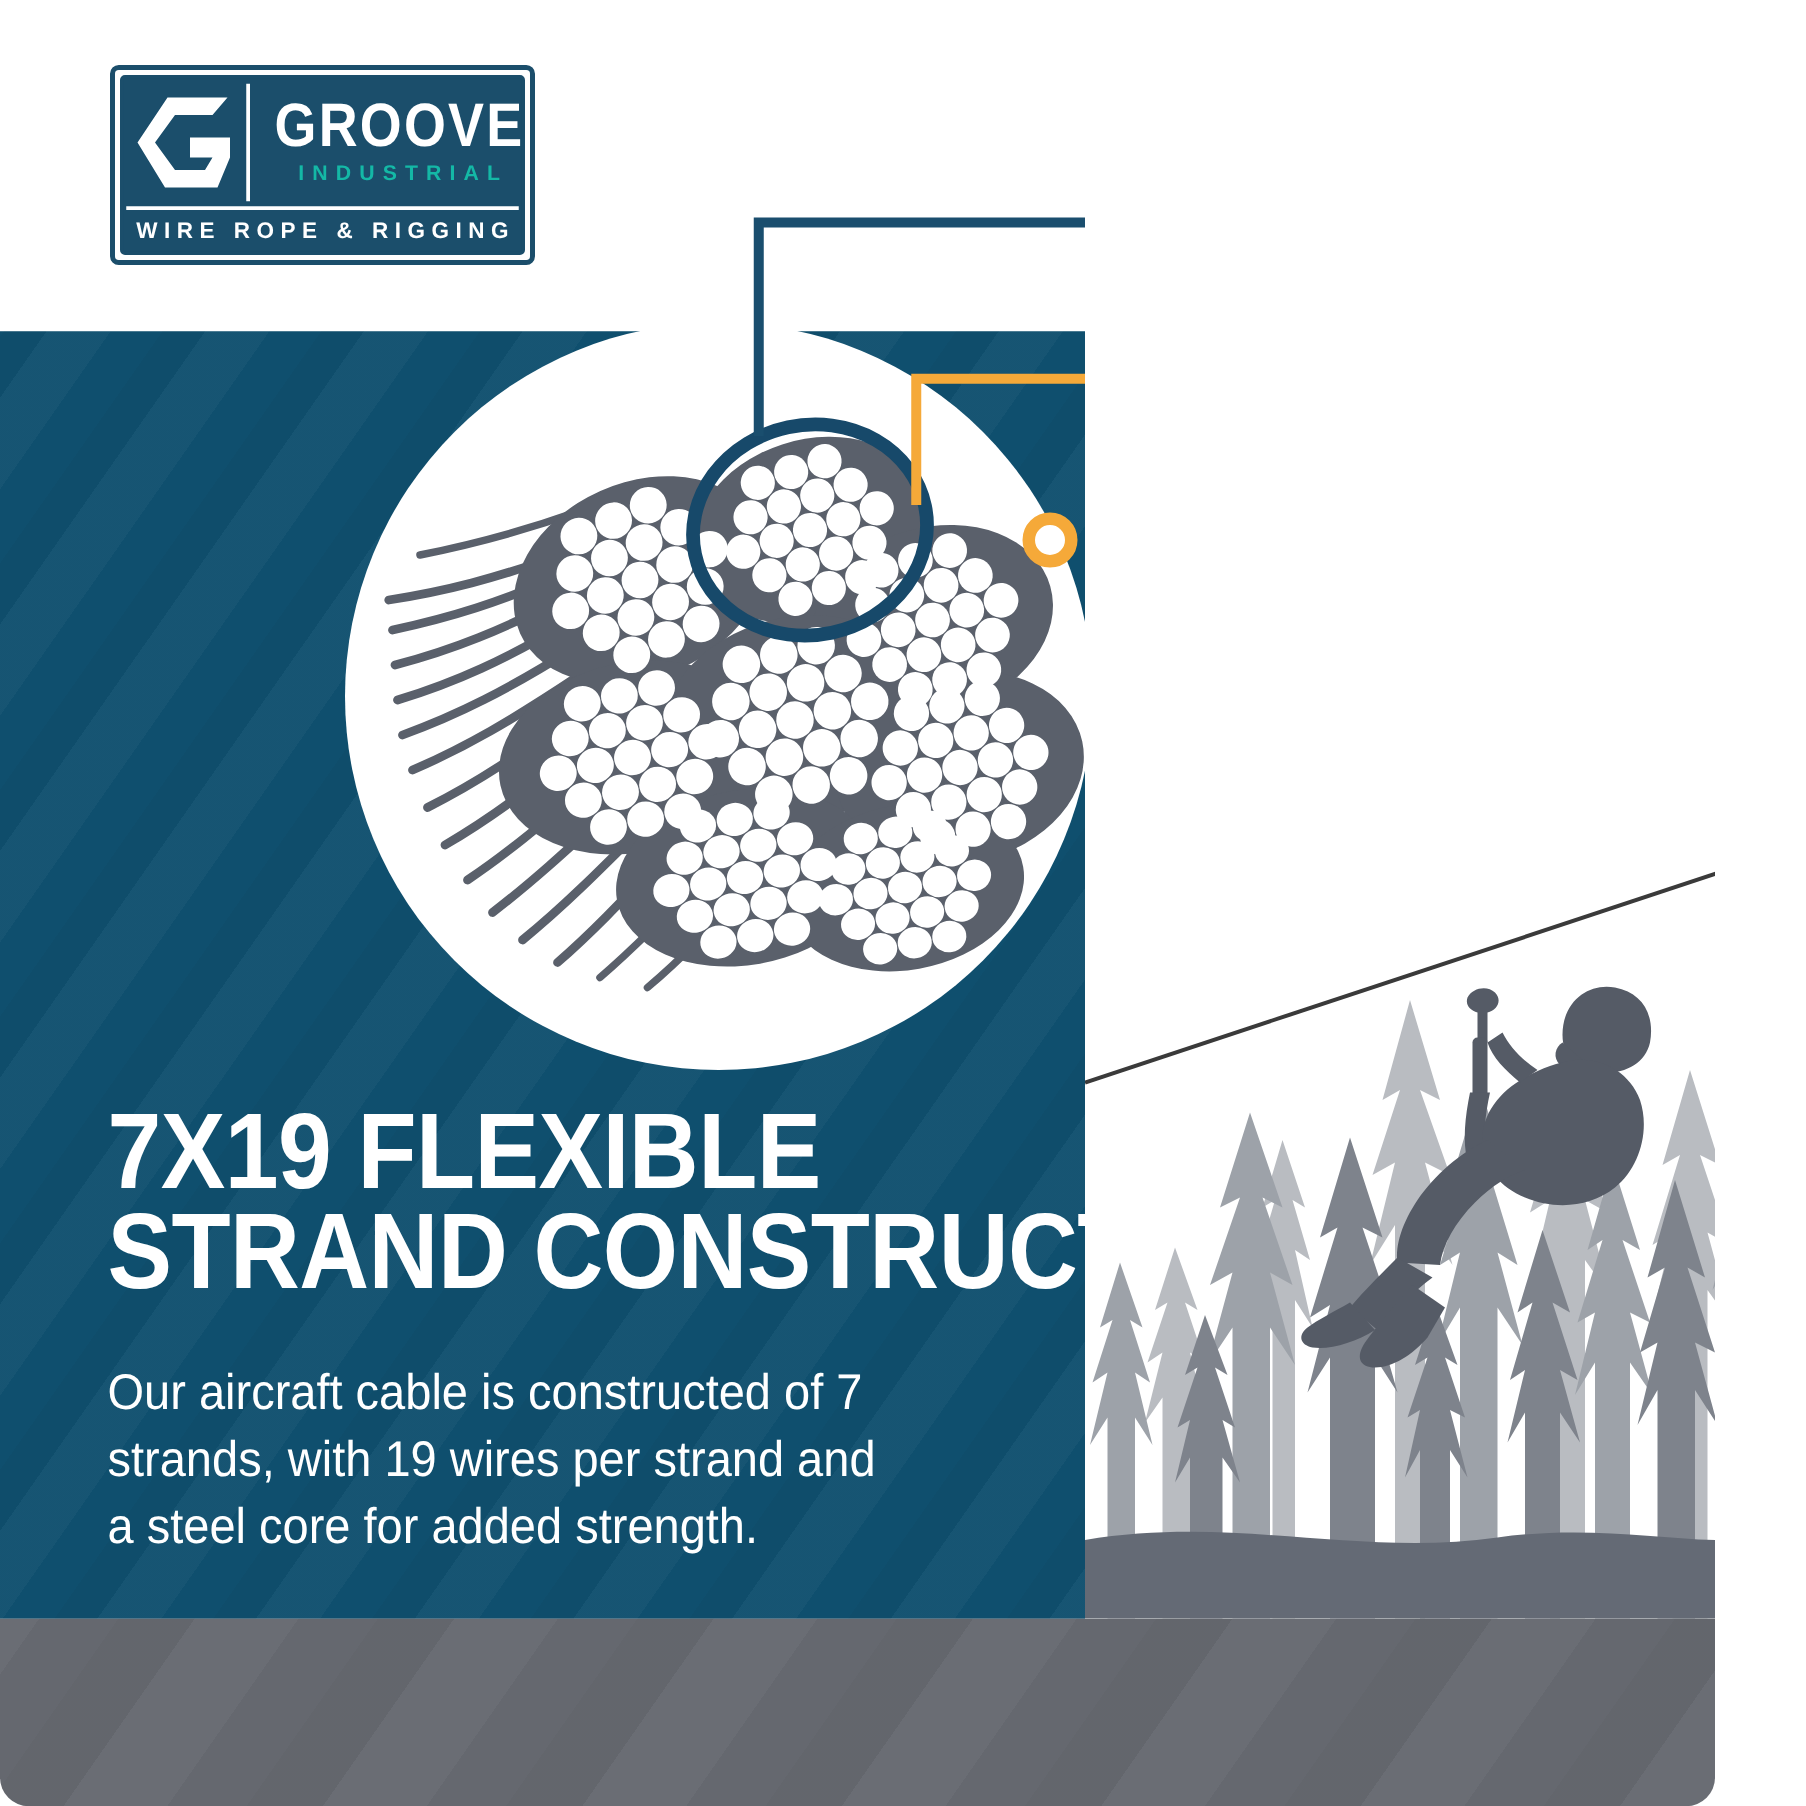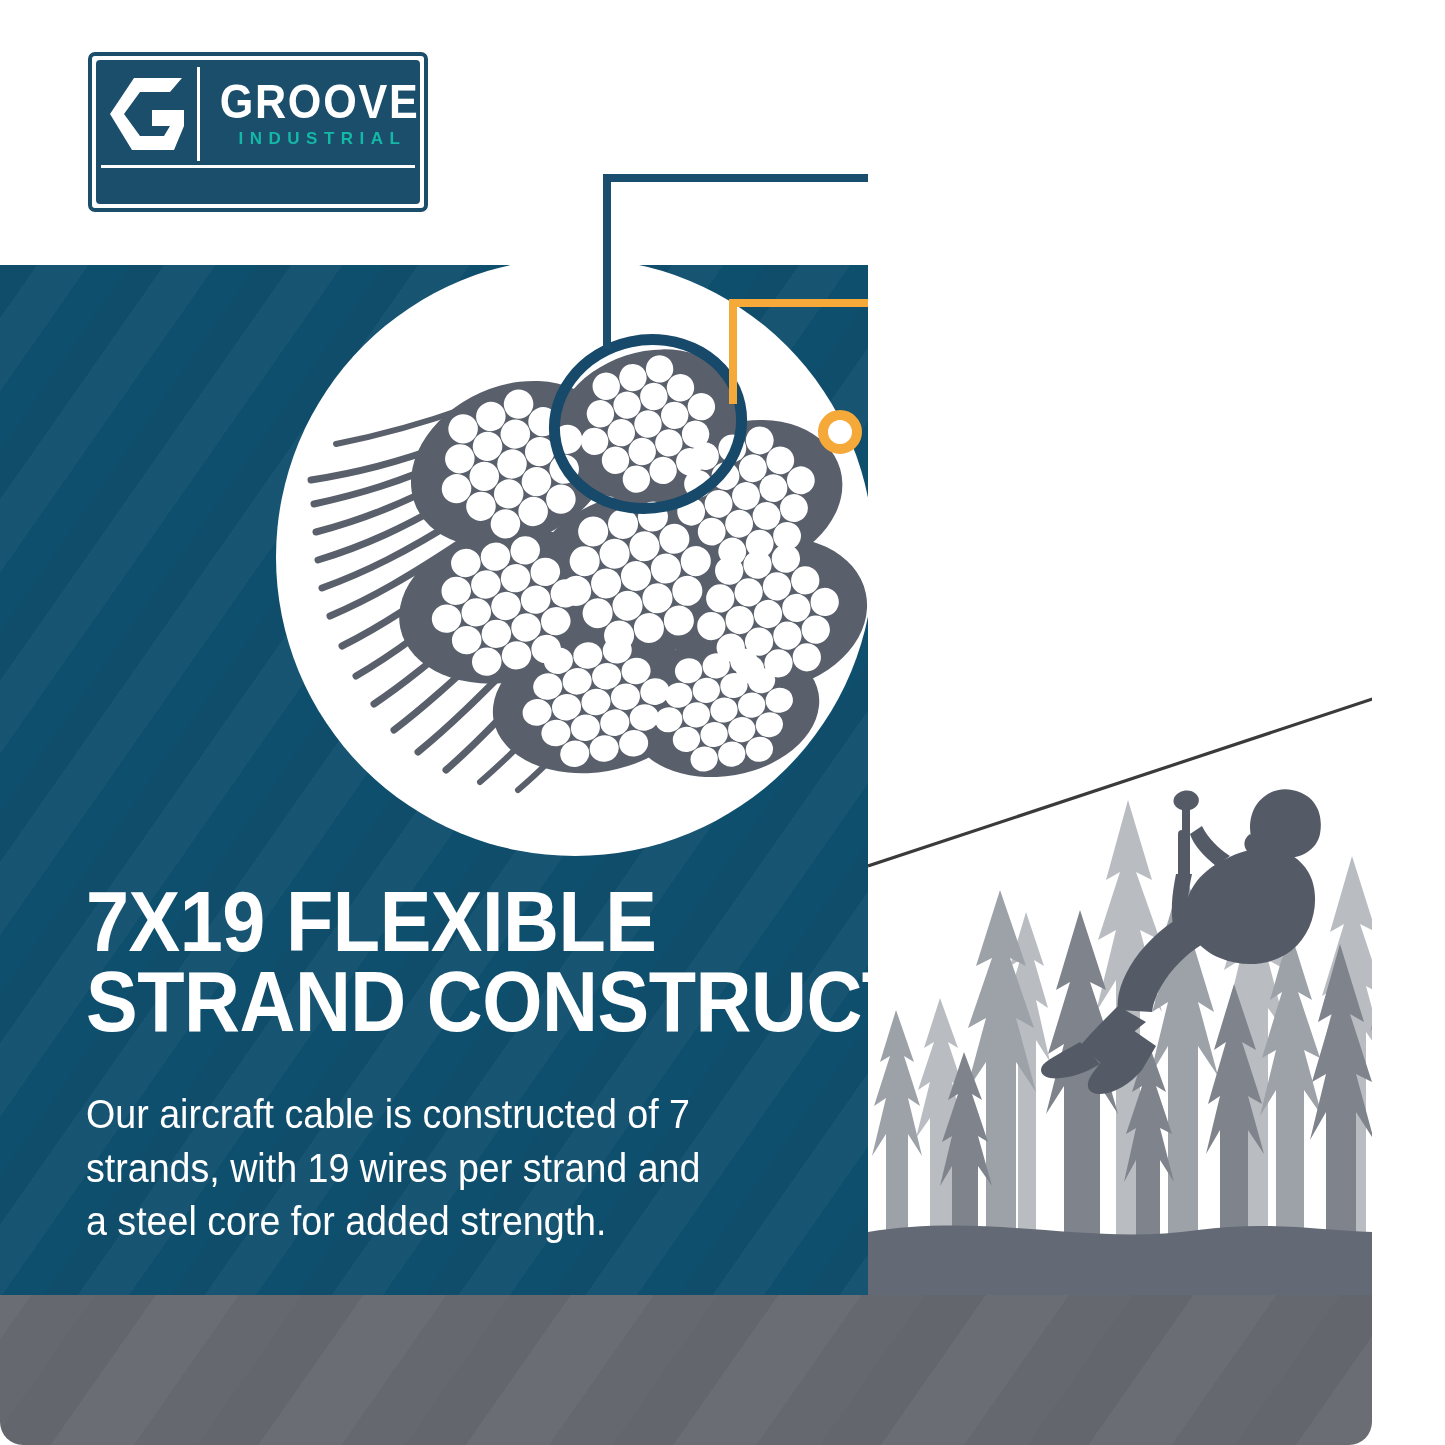--- a/index.html
+++ b/index.html
@@ -190,20 +190,23 @@
             <path fill="#ffffff" d="M26,2 L74,2 L62,16 L32,16 L16,38 L32,60 L56,60 L62,50 L44,50 L44,34 L76,34 L76,50 L66,74 L24,74 L2,38 Z"></path>
           </svg>
         </div>
         <div class="logo-divider"></div>
         <div class="logo-words">
           <div class="logo-groove">GROOVE</div>
           <div class="logo-industrial">INDUSTRIAL</div>
         </div>
       </div>
       <div class="logo-rule"></div>
+      <div class="logo-bottom">
+        <div class="logo-tag">WIRE ROPE &amp; RIGGING</div>
+      </div>
     </div>
   </div>
 
   <div class="headline">
     <div>7X19 FLEXIBLE</div>
     <div>STRAND CONSTRUCTION</div>
   </div>
   <div class="bodycopy">Our aircraft cable is constructed of 7 strands, with 19 wires per strand and a steel core for added strength.</div>
 
   <div class="scene">

